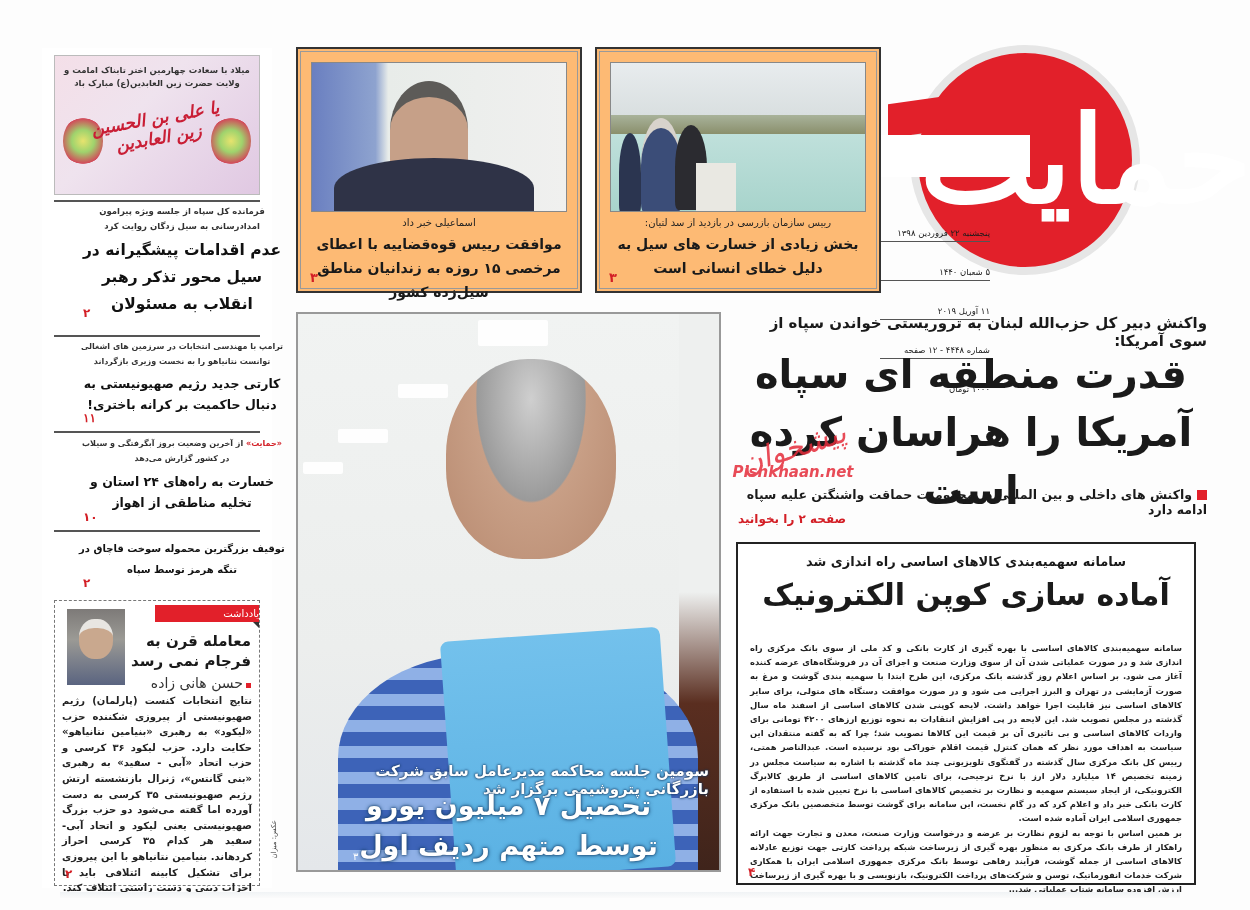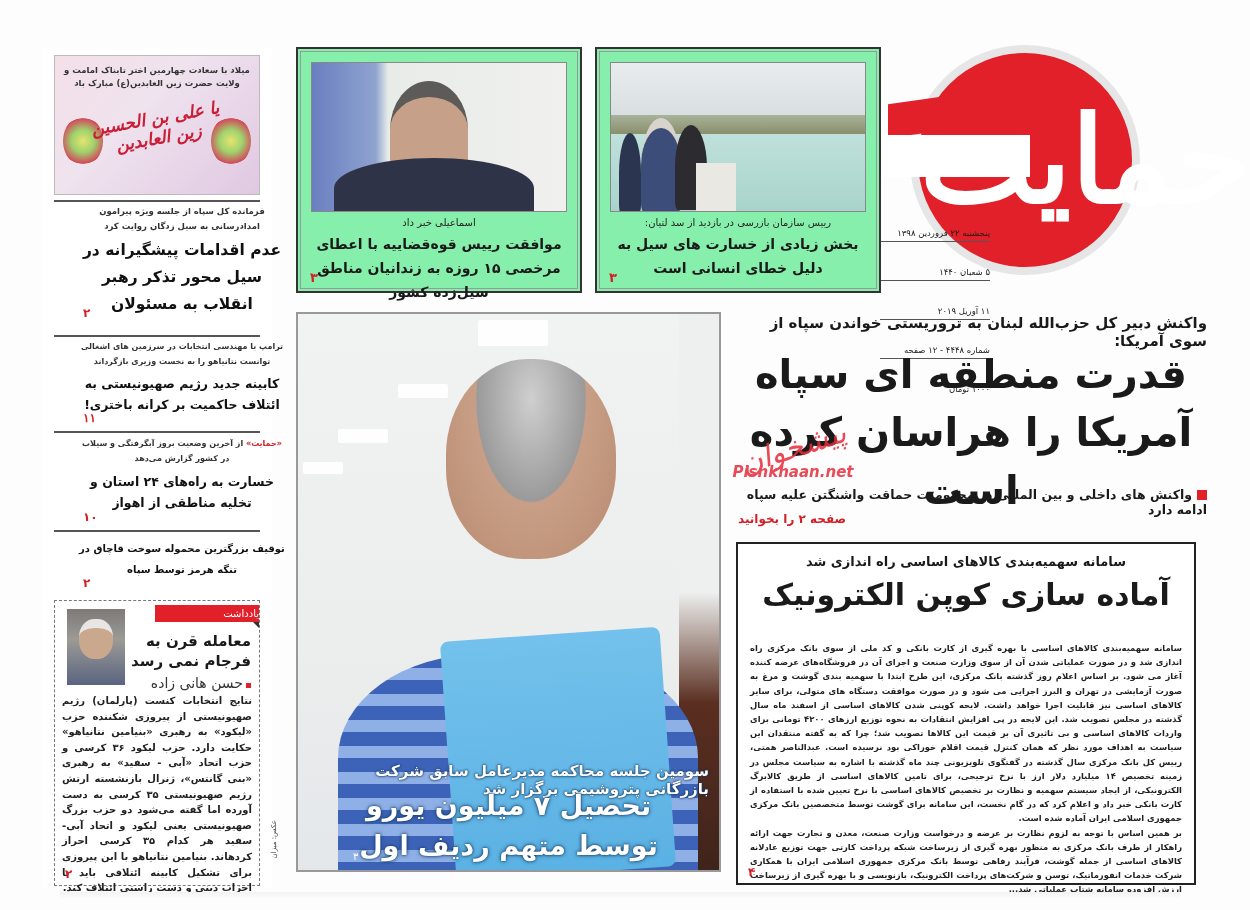--- a/index.html
+++ b/index.html
@@ -13,21 +13,21 @@
   .logo-wrap { left: 880px; top: 45px; width: 320px; height: 230px; }
   .logo-circle { position: absolute; left: 30px; top: 0; width: 230px; height: 230px; border-radius: 50%; background: #e2202a; border: 8px solid #e6e6e6; }
   .logo-bar { position: absolute; left: 0; top: 90px; width: 150px; height: 42px; background: #fff; }
   .logo-bar2 { position: absolute; left: 8px; top: 55px; width: 60px; height: 34px; background: #e2202a; transform: skewY(-8deg); }
   .logo-glyph { position: absolute; left: 40px; top: 20px; width: 210px; height: 190px; color: #fff; font-family: "DejaVu Serif", serif; font-size: 120px; font-weight: bold; text-align: center; line-height: 190px; }
   .meta { left: 880px; top: 203px; width: 110px; font-size: 8.5px; }
   .meta div { border-bottom: 1px solid #555; padding: 2px 0 3px; margin-top: 23px; }
   .meta div:last-child { border-bottom: none; }
 
   
-  .teaser { top: 47px; width: 286px; height: 246px; border: 2px solid #333; background: #86efac; outline: 1px solid #999; outline-offset: -5px; }
+  .teaser { top: 47px; width: 286px; height: 246px; border: 2px solid #333; background: #fdba74; outline: 1px solid #999; outline-offset: -5px; }
   .teaser .photo { position: absolute; left: 13px; top: 13px; width: 256px; height: 150px; border: 1px solid #888; }
   .teaser .kicker { position: absolute; left: 10px; right: 10px; top: 168px; font-size: 10px; text-align: center; direction: rtl; color: #222; }
   .teaser .title { position: absolute; left: 10px; right: 10px; top: 183px; font-size: 14px; font-weight: bold; text-align: center; direction: rtl; line-height: 24px; }
   .teaser .pg { position: absolute; left: 12px; bottom: 6px; color: #d31f26; font-size: 13px; font-weight: bold; }
 
   .photo-dam { background: linear-gradient(180deg, #e8ecee 0%, #d9dfe0 35%, #a9b39b 35%, #8a8f6c 48%, #bfe0db 48%, #a8d4cc 100%); overflow: hidden; }
   .photo-judge { background: linear-gradient(90deg, #6a7fc0 0%, #8ea3cf 25%, #e8ece9 30%, #f0f0ef 100%); overflow: hidden; }
   .person { position: absolute; border-radius: 50% 50% 10% 10%; }
 
   
@@ -137,21 +137,21 @@
     <div class="rule" style="top:152px;"></div>
     <div class="lstory" style="top:156px;height:130px;">
       <div class="k">فرمانده کل سپاه از جلسه ویژه پیرامون امدادرسانی به سیل زدگان روایت کرد</div>
       <div class="h" style="font-size:15.5px;line-height:27px;margin-top:3px;">عدم اقدامات پیشگیرانه در سیل محور تذکر رهبر انقلاب به مسئولان</div>
       <div class="pg" style="top:102px;">۲</div>
     </div>
 
     <div class="rule" style="top:287px;"></div>
     <div class="lstory" style="top:291px;height:90px;">
       <div class="k" style="font-size:8px;">ترامپ با مهندسی انتخابات در سرزمین های اشغالی توانست نتانیاهو را به نخست وزیری بازگرداند</div>
-      <div class="h" style="font-size:12.5px;line-height:21px;margin-top:4px;">کابینه جدید رژیم صهیونیستی به ائتلاف حاکمیت بر کرانه باختری!</div>
+      <div class="h" style="font-size:12.5px;line-height:21px;margin-top:4px;">کارتی جدید رژیم صهیونیستی به دنبال حاکمیت بر کرانه باختری!</div>
       <div class="pg" style="top:72px;font-family:Liberation Serif, serif;">۱۱</div>
     </div>
 
     <div class="rule" style="top:383px;"></div>
     <div class="lstory" style="top:388px;height:95px;">
       <div class="k" style="font-size:8px;"><span class="red">«حمایت»</span> <span>از آخرین وضعیت بروز آبگرفتگی و سیلاب در کشور گزارش می‌دهد</span></div>
       <div class="h" style="font-size:12.5px;line-height:21px;margin-top:5px;">خسارت به راه‌های ۲۴ استان و تخلیه مناطقی از اهواز</div>
       <div class="pg" style="top:74px;">۱۰</div>
     </div>
 

